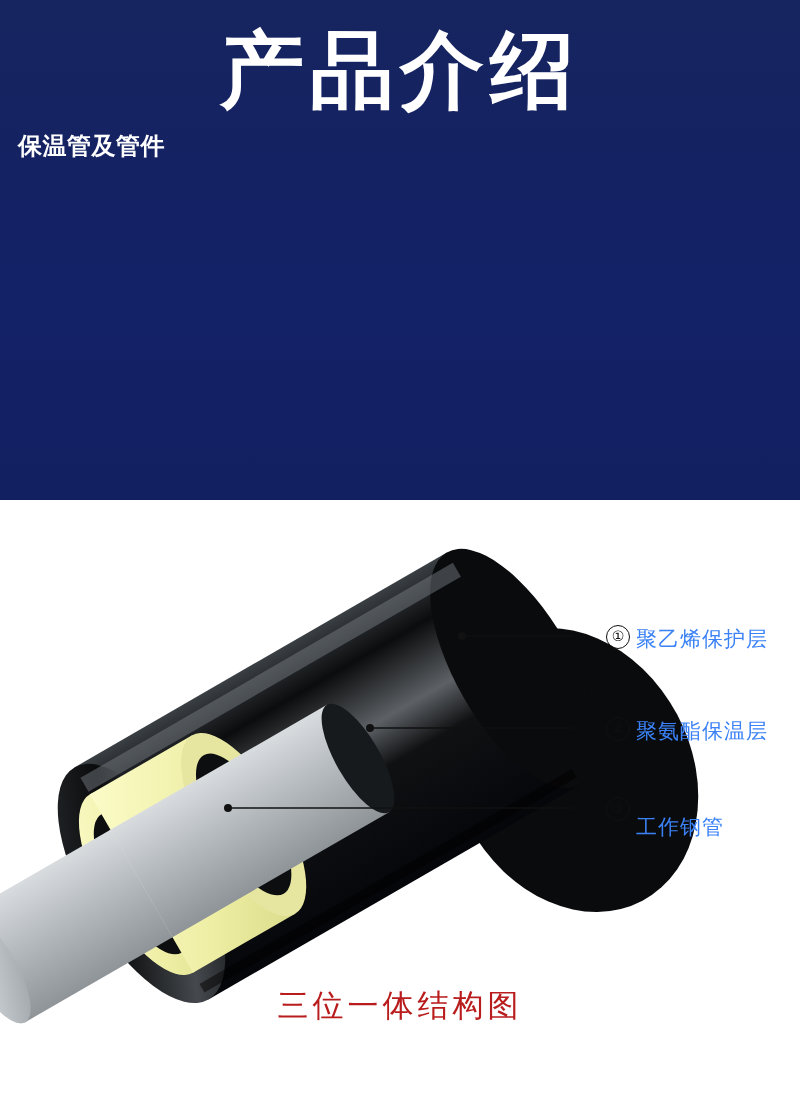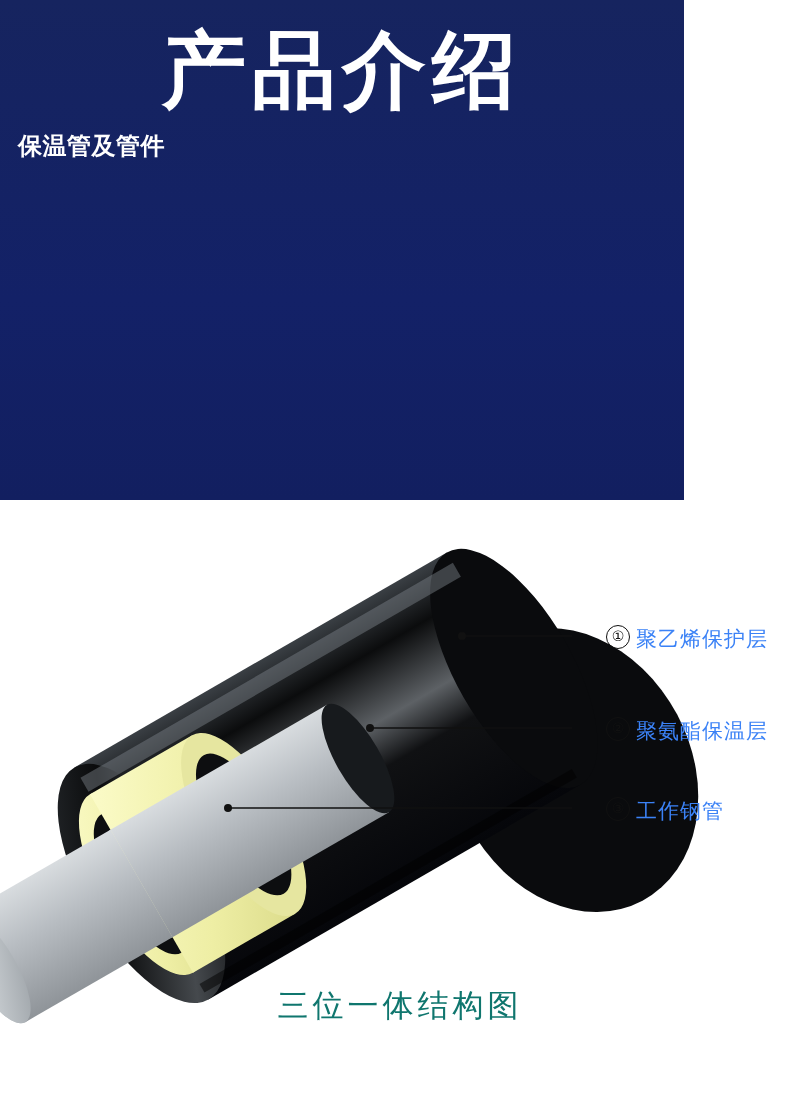--- a/index.html
+++ b/index.html
@@ -15,21 +15,21 @@
     width: 800px;
     height: 1101px;
     overflow: hidden;
     background: #ffffff;
   }
   
   .top-panel {
     position: absolute;
     left: 0;
     top: 0;
-    width: 684px;
+    width: 800px;
     height: 500px;
     background: #132266;
     background: linear-gradient(180deg, #16245f 0%, #132167 60%, #121f60 100%);
     box-sizing: border-box;
     padding: 8px 18px 0 18px;
   }
   .headline {
     color: #ffffff;
     font-family: "DejaVu Sans", sans-serif;
     font-weight: bold;
@@ -85,21 +85,21 @@
   }
   .caption {
     position: absolute;
     left: 0;
     top: 485px;
     width: 800px;
     text-align: center;
     font-family: "DejaVu Sans", sans-serif;
     font-size: 31px;
     letter-spacing: 4px;
-    color: #0f766e;
+    color: #b91c1c;
   }
   .callout-label {
     position: absolute;
     font-family: "DejaVu Sans", sans-serif;
     font-size: 21px;
     color: #3b82f6;
     white-space: nowrap;
     letter-spacing: 1px;
   }
   .callout-num {
@@ -216,18 +216,18 @@
       </g>
     </svg>
 
     <div class="callout-num" style="left:606px; top:125px;">①</div>
     <div class="callout-label" style="left:636px; top:125px;">聚乙烯保护层</div>
 
     <div class="callout-num" style="left:606px; top:217px;">②</div>
     <div class="callout-label" style="left:636px; top:217px;">聚氨酯保温层</div>
 
     <div class="callout-num" style="left:606px; top:297px;">③</div>
-    <div class="callout-label" style="left:636px; top:297px;">工作钢管</div>
+    <div class="callout-label" style="left:636px; top:313px;">工作钢管</div>
 
     <div class="caption">三位一体结构图</div>
   </div>
 
 </div>
 
 </body></html>

